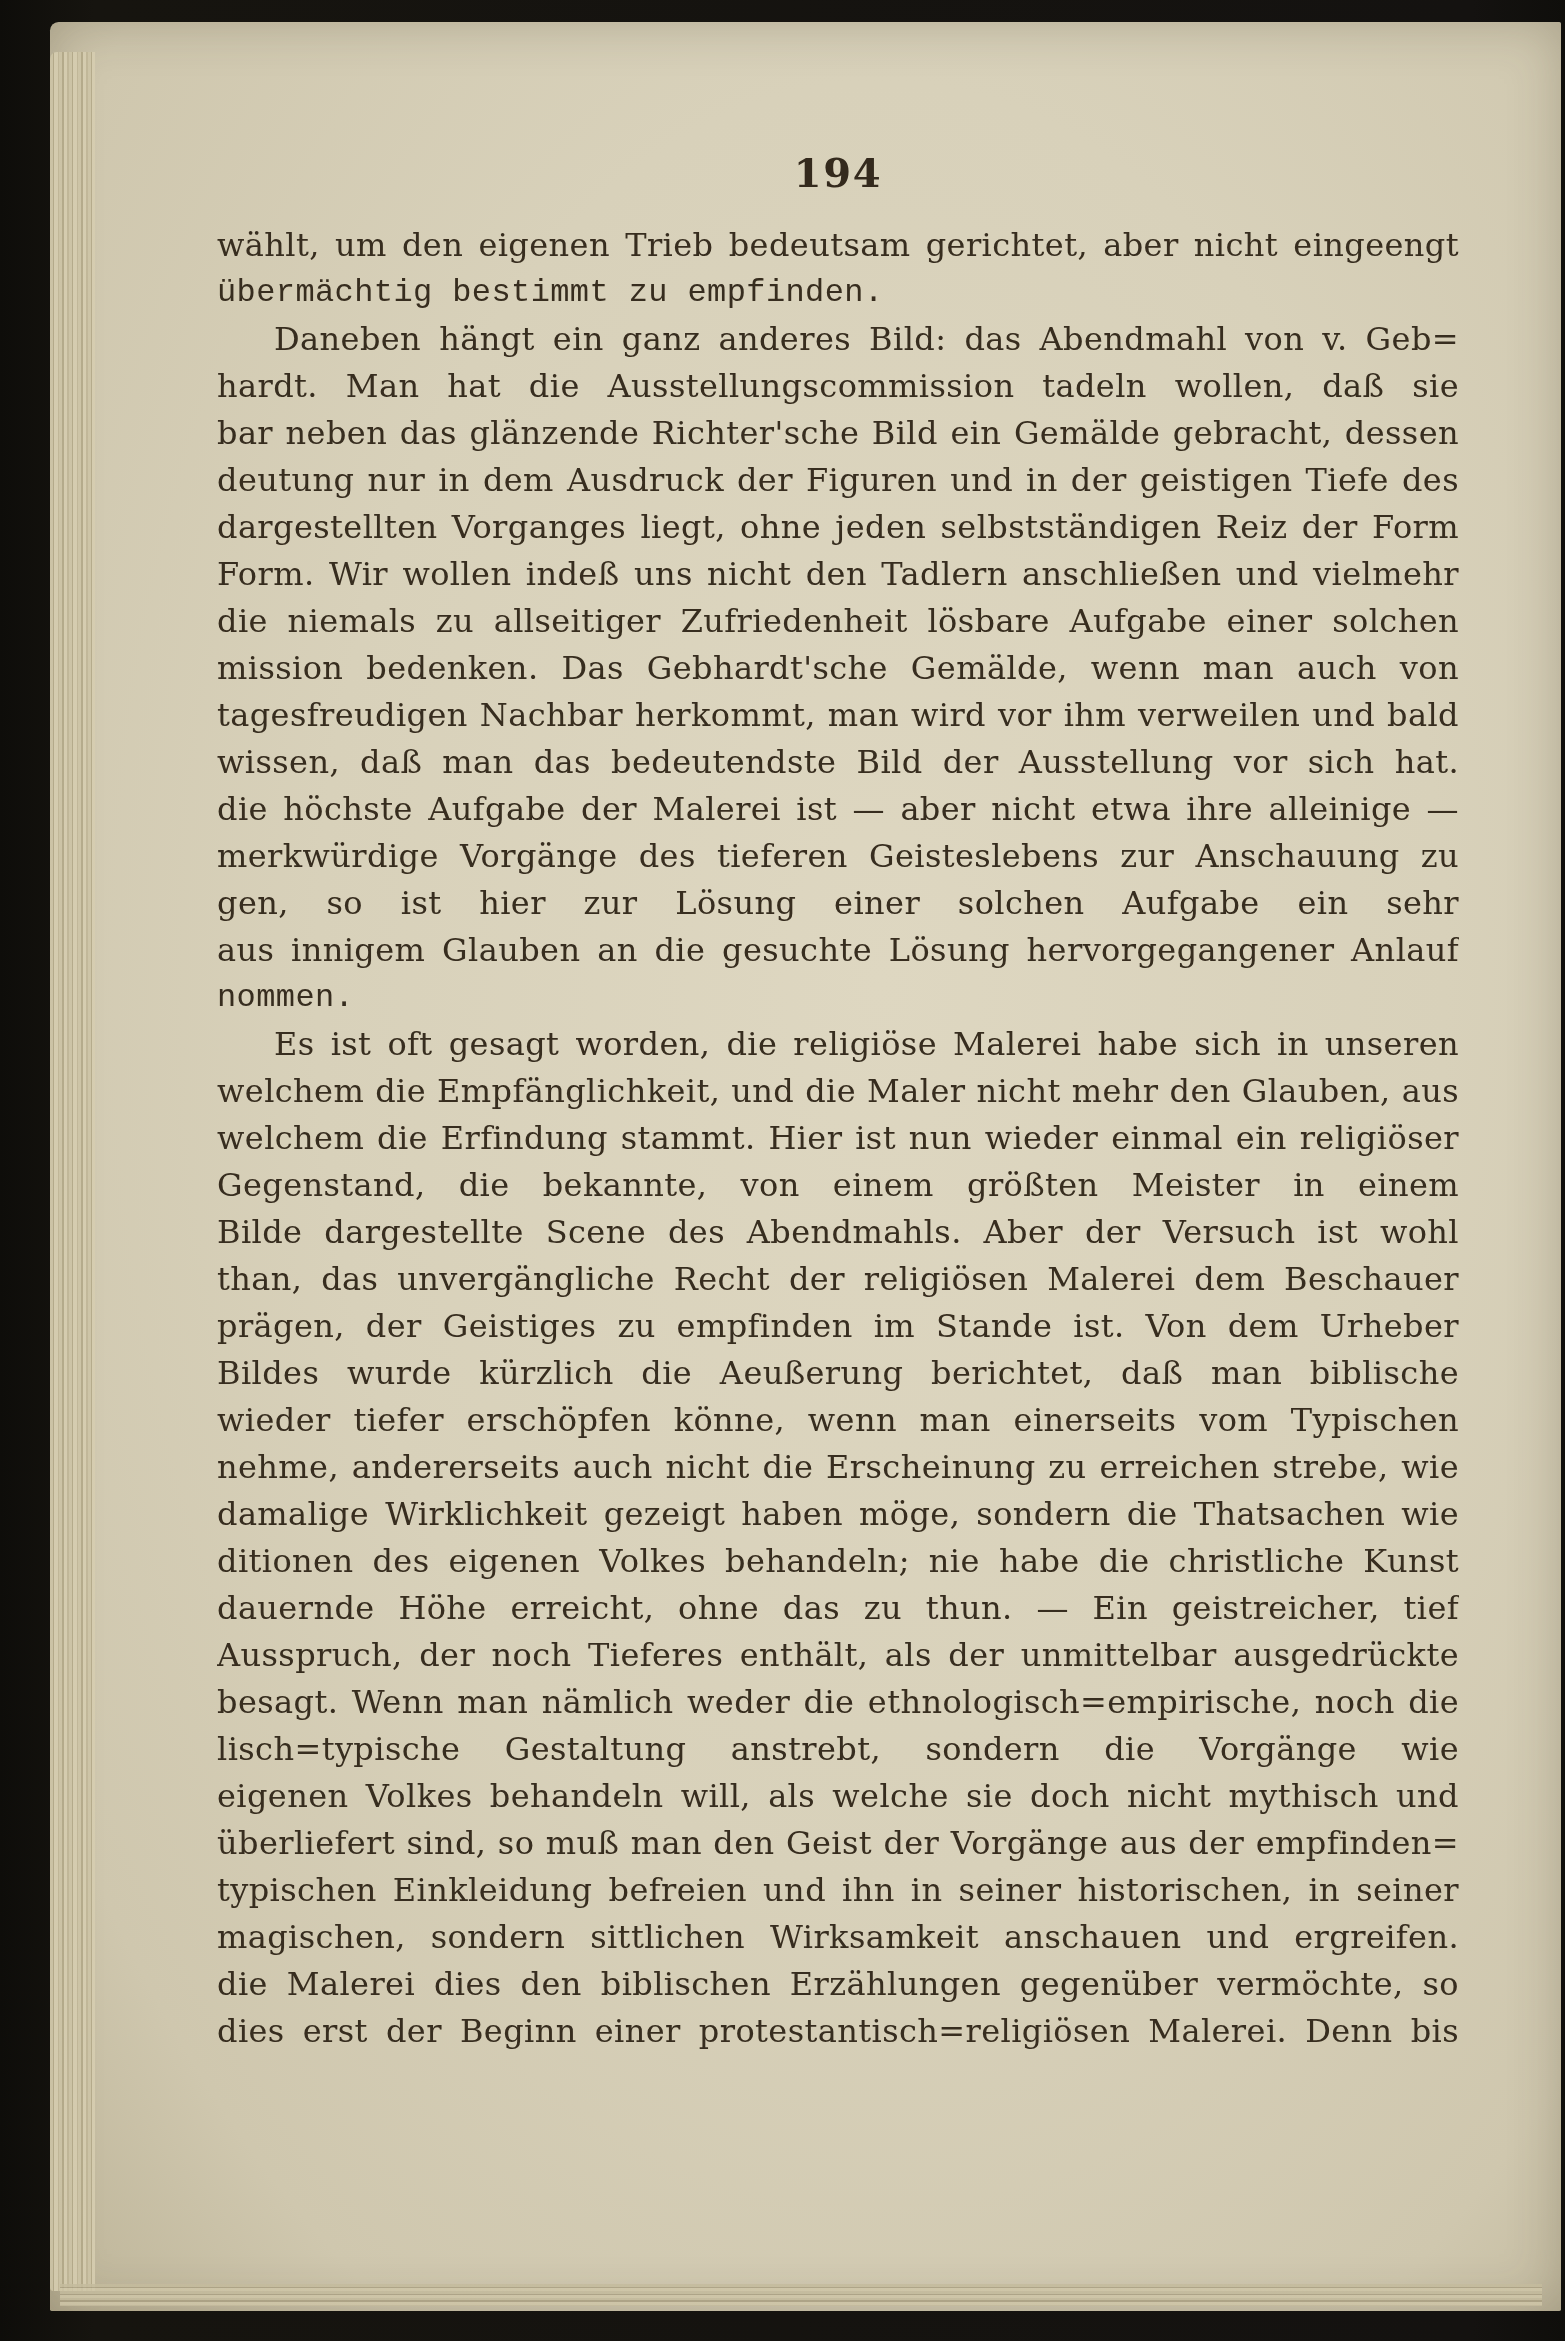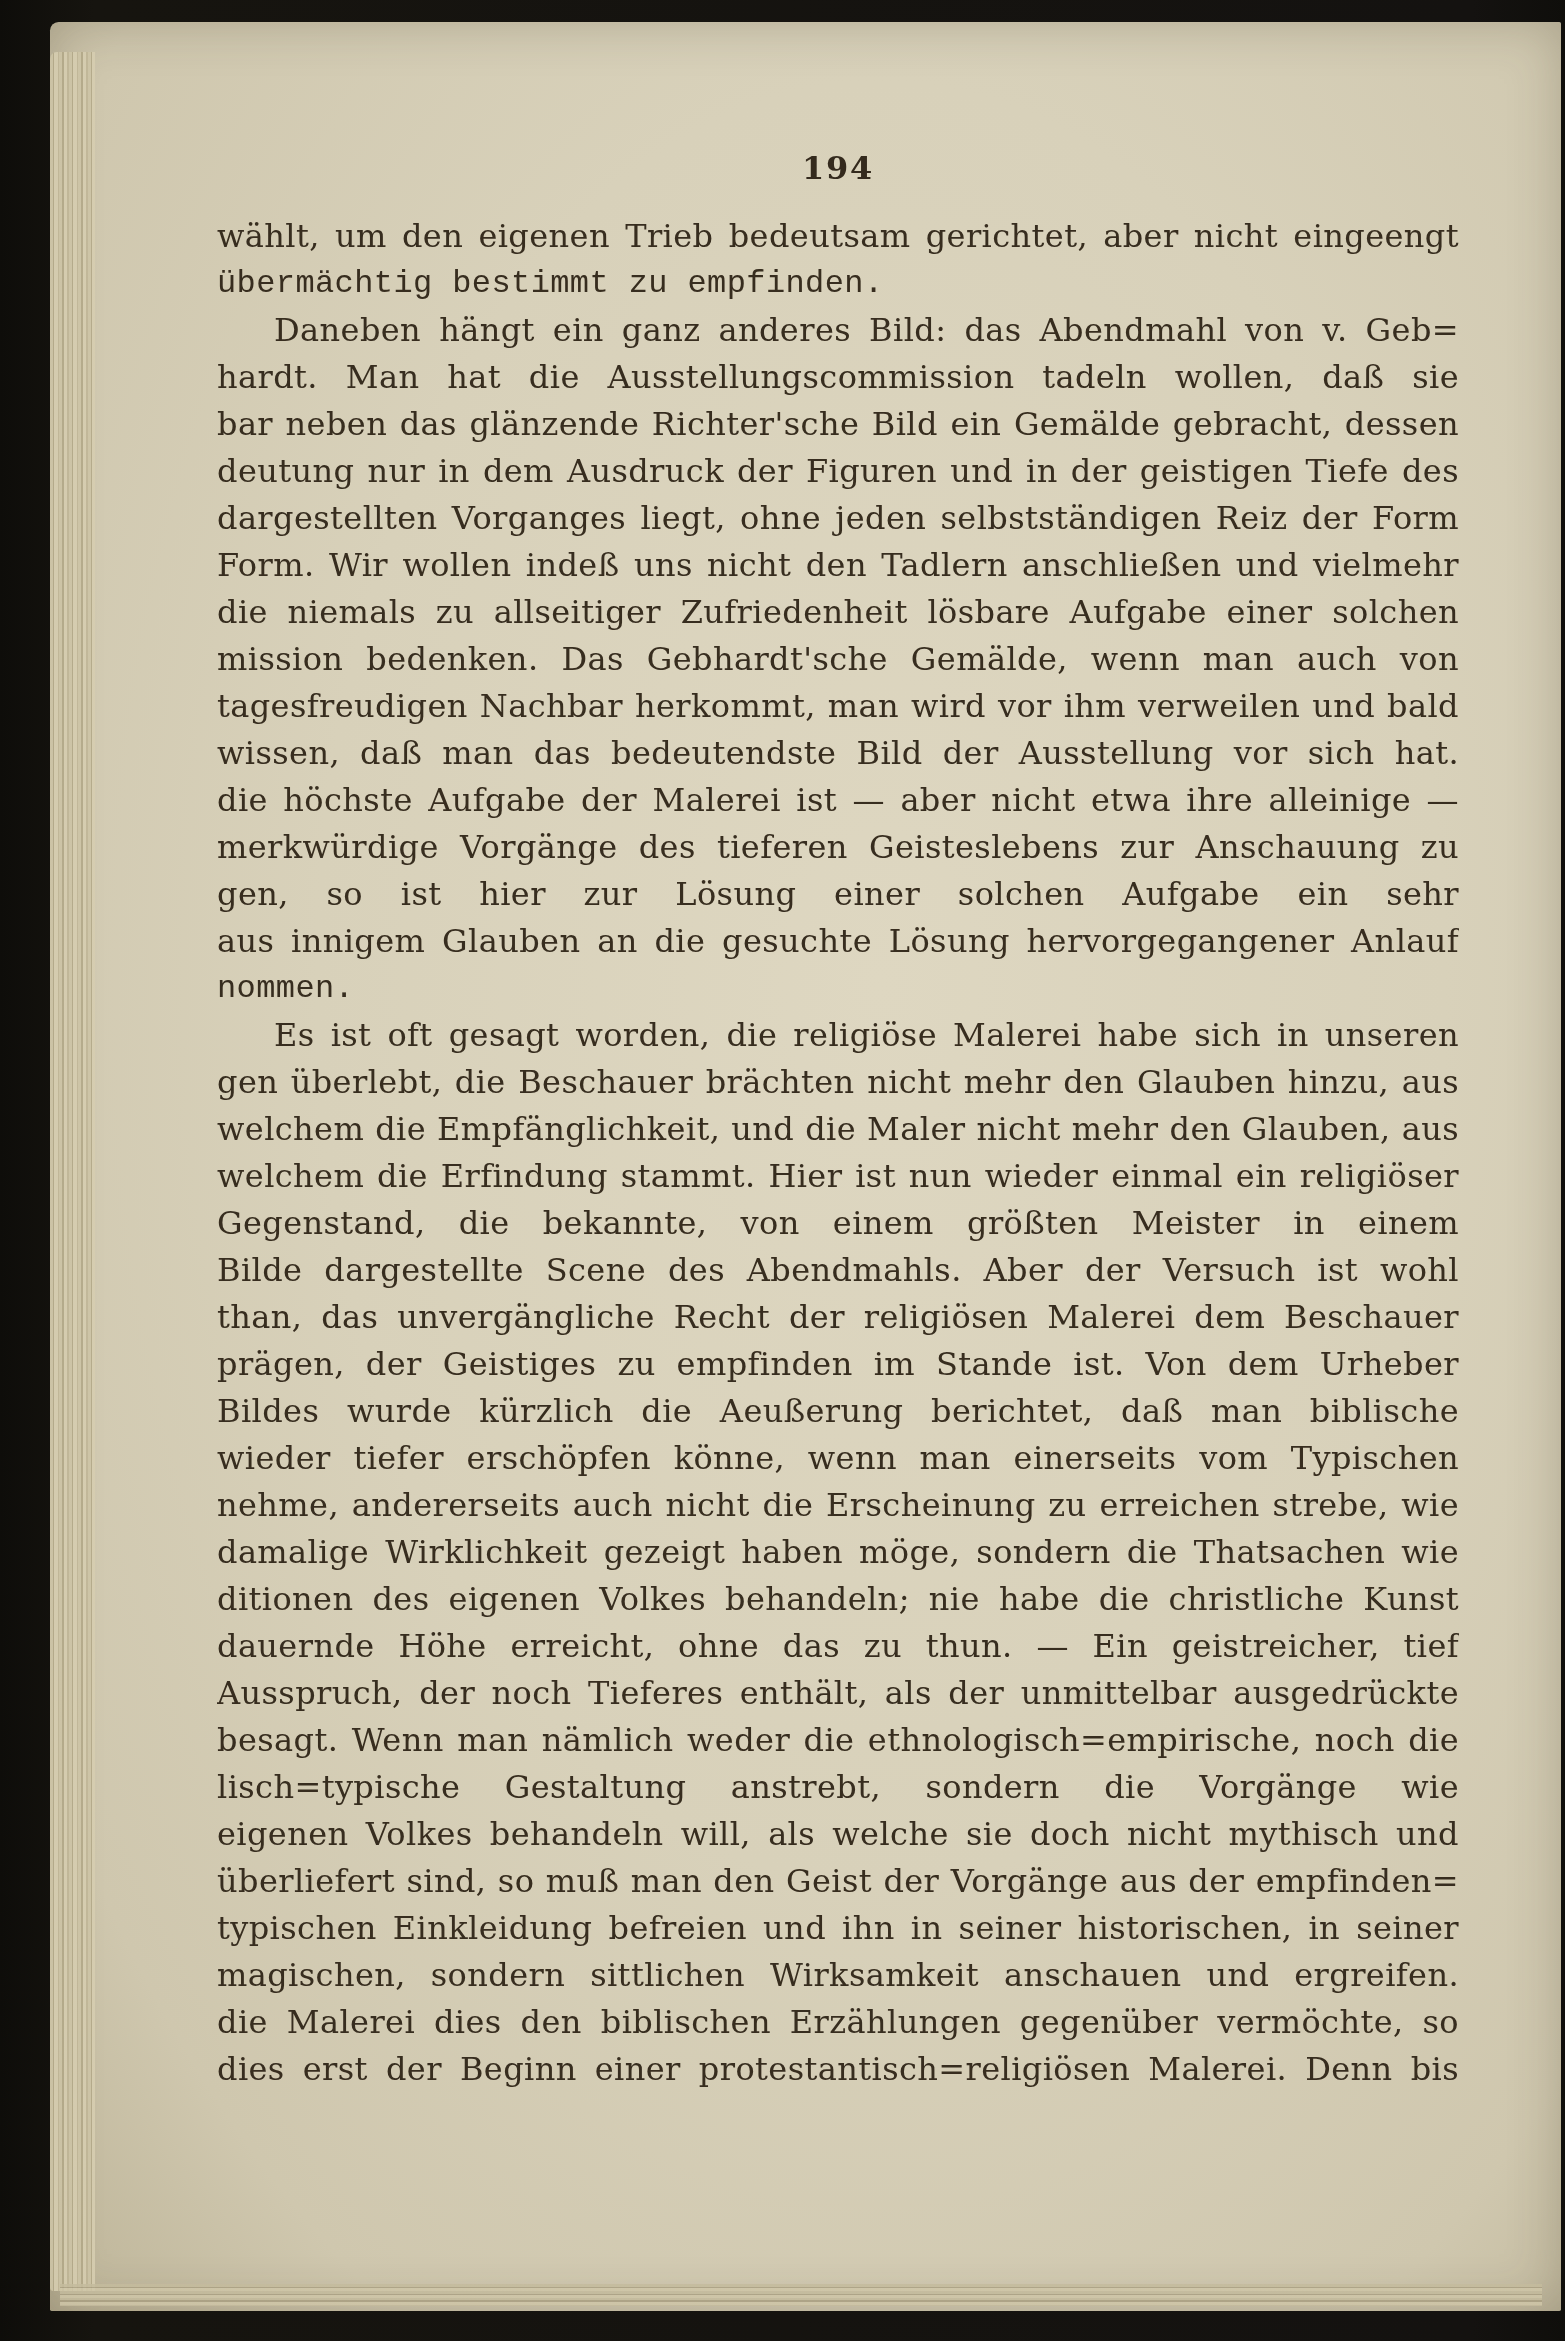--- a/index.html
+++ b/index.html
@@ -56,21 +56,21 @@
     opacity: 0.85;
   }
   .text-block {
     position: absolute;
     left: 167px;
     top: 127px;
     width: 1242px;
   }
   .page-number {
     text-align: center;
-    font-size: 32px;
+    font-size: 40px;
     font-weight: bold;
     color: #342a1d;
     letter-spacing: 1.7px;
     margin-bottom: 26px;
   }
   .body-text {
     color: #372d1f;
   }
   .line {
     font-size: 32px;
@@ -111,21 +111,20 @@
           <div class="line">die niemals zu allseitiger Zufriedenheit lösbare Aufgabe einer solchen Com=</div>
           <div class="line">mission bedenken.  Das Gebhardt'sche Gemälde, wenn man auch von seinem</div>
           <div class="line">tagesfreudigen Nachbar herkommt, man wird vor ihm verweilen und bald</div>
           <div class="line">wissen, daß man das bedeutendste Bild der Ausstellung vor sich hat.  Wenn</div>
           <div class="line">die höchste Aufgabe der Malerei ist — aber nicht etwa ihre alleinige —</div>
           <div class="line">merkwürdige Vorgänge des tieferen Geisteslebens zur Anschauung zu brin=</div>
           <div class="line">gen, so ist hier zur Lösung einer solchen Aufgabe ein sehr eigenthümlicher,</div>
           <div class="line">aus innigem Glauben an die gesuchte Lösung hervorgegangener Anlauf ge=</div>
           <div class="line end">nommen.</div>
           <div class="line indent">Es ist oft gesagt worden, die religiöse Malerei habe sich in unseren Ta=</div>
-          <div class="line">gen überlebt, die Beschauer brächten nicht mehr den Glauben hinzu, aus</div>
           <div class="line">welchem die Empfänglichkeit, und die Maler nicht mehr den Glauben, aus</div>
           <div class="line">welchem die Erfindung stammt.  Hier ist nun wieder einmal ein religiöser</div>
           <div class="line">Gegenstand, die bekannte, von einem größten Meister in einem weltberühmten</div>
           <div class="line">Bilde dargestellte Scene des Abendmahls.  Aber der Versuch ist wohl ange=</div>
           <div class="line">than, das unvergängliche Recht der religiösen Malerei dem Beschauer einzu=</div>
           <div class="line">prägen, der Geistiges zu empfinden im Stande ist.  Von dem Urheber dieses</div>
           <div class="line">Bildes wurde kürzlich die Aeußerung berichtet, daß man biblische Gegenstände</div>
           <div class="line">wieder tiefer erschöpfen könne, wenn man einerseits vom Typischen Abstand</div>
           <div class="line">nehme, andererseits auch nicht die Erscheinung zu erreichen strebe, wie sie die</div>
           <div class="line">damalige Wirklichkeit gezeigt haben möge, sondern die Thatsachen wie Tra=</div>

